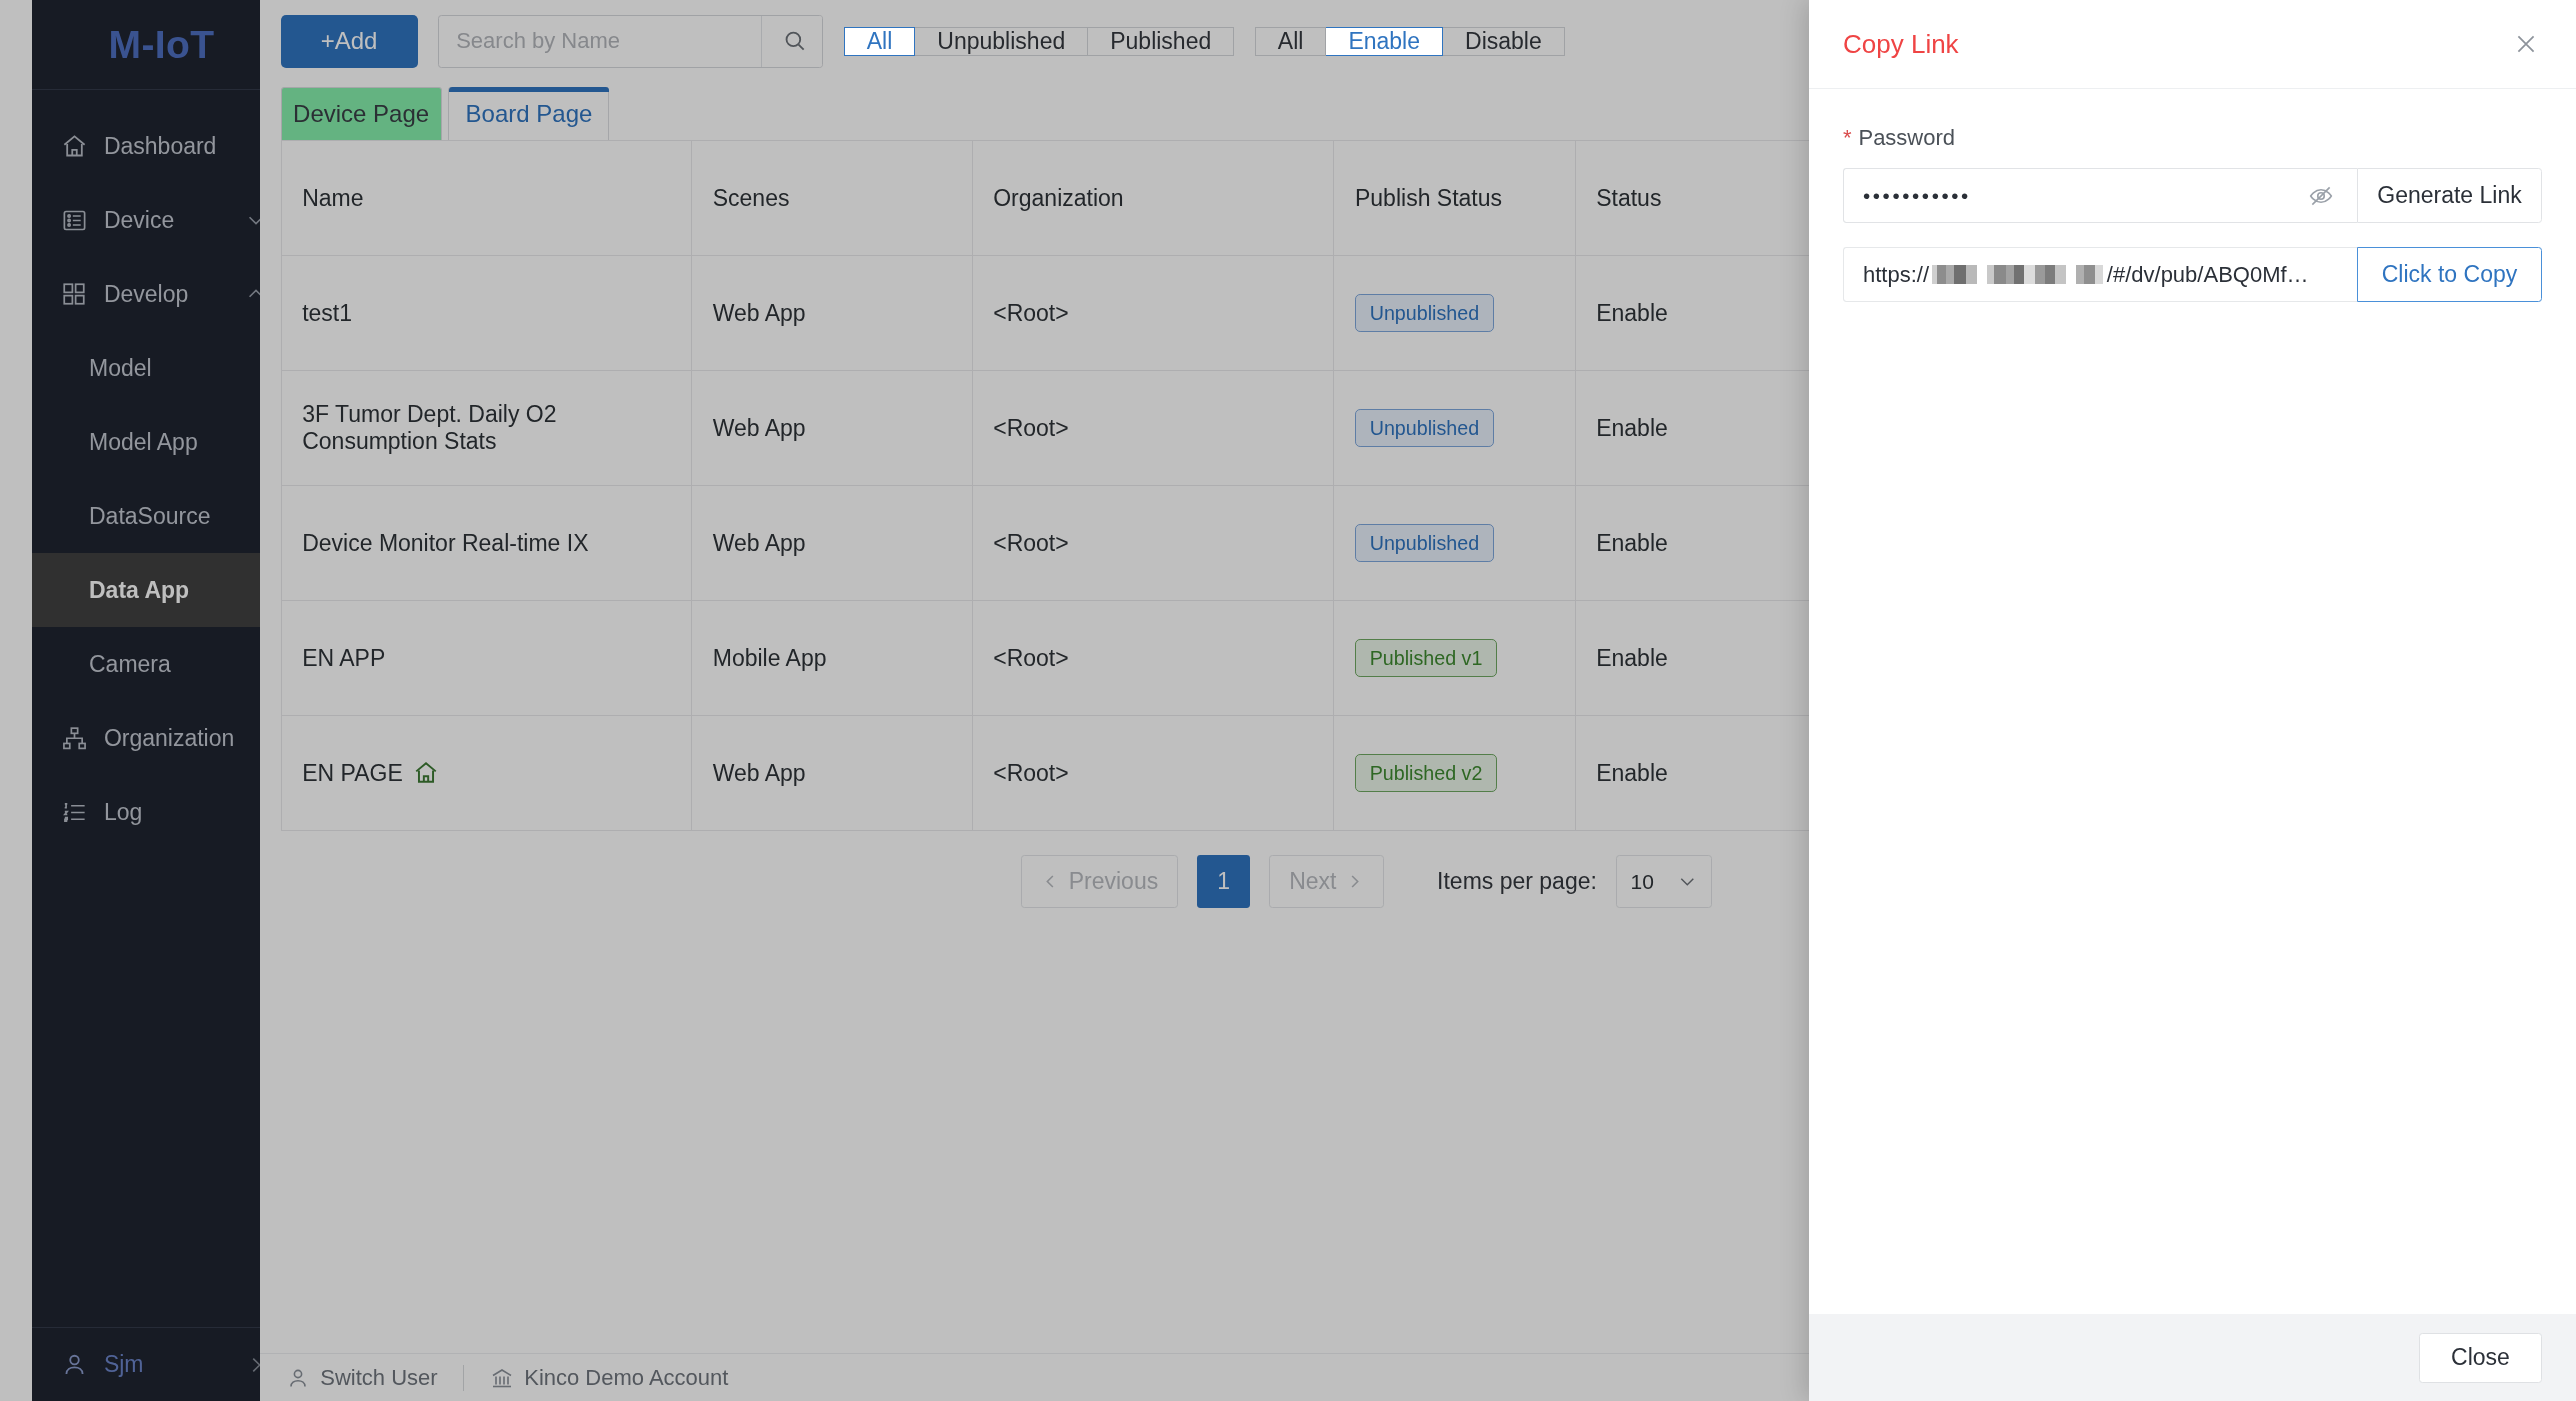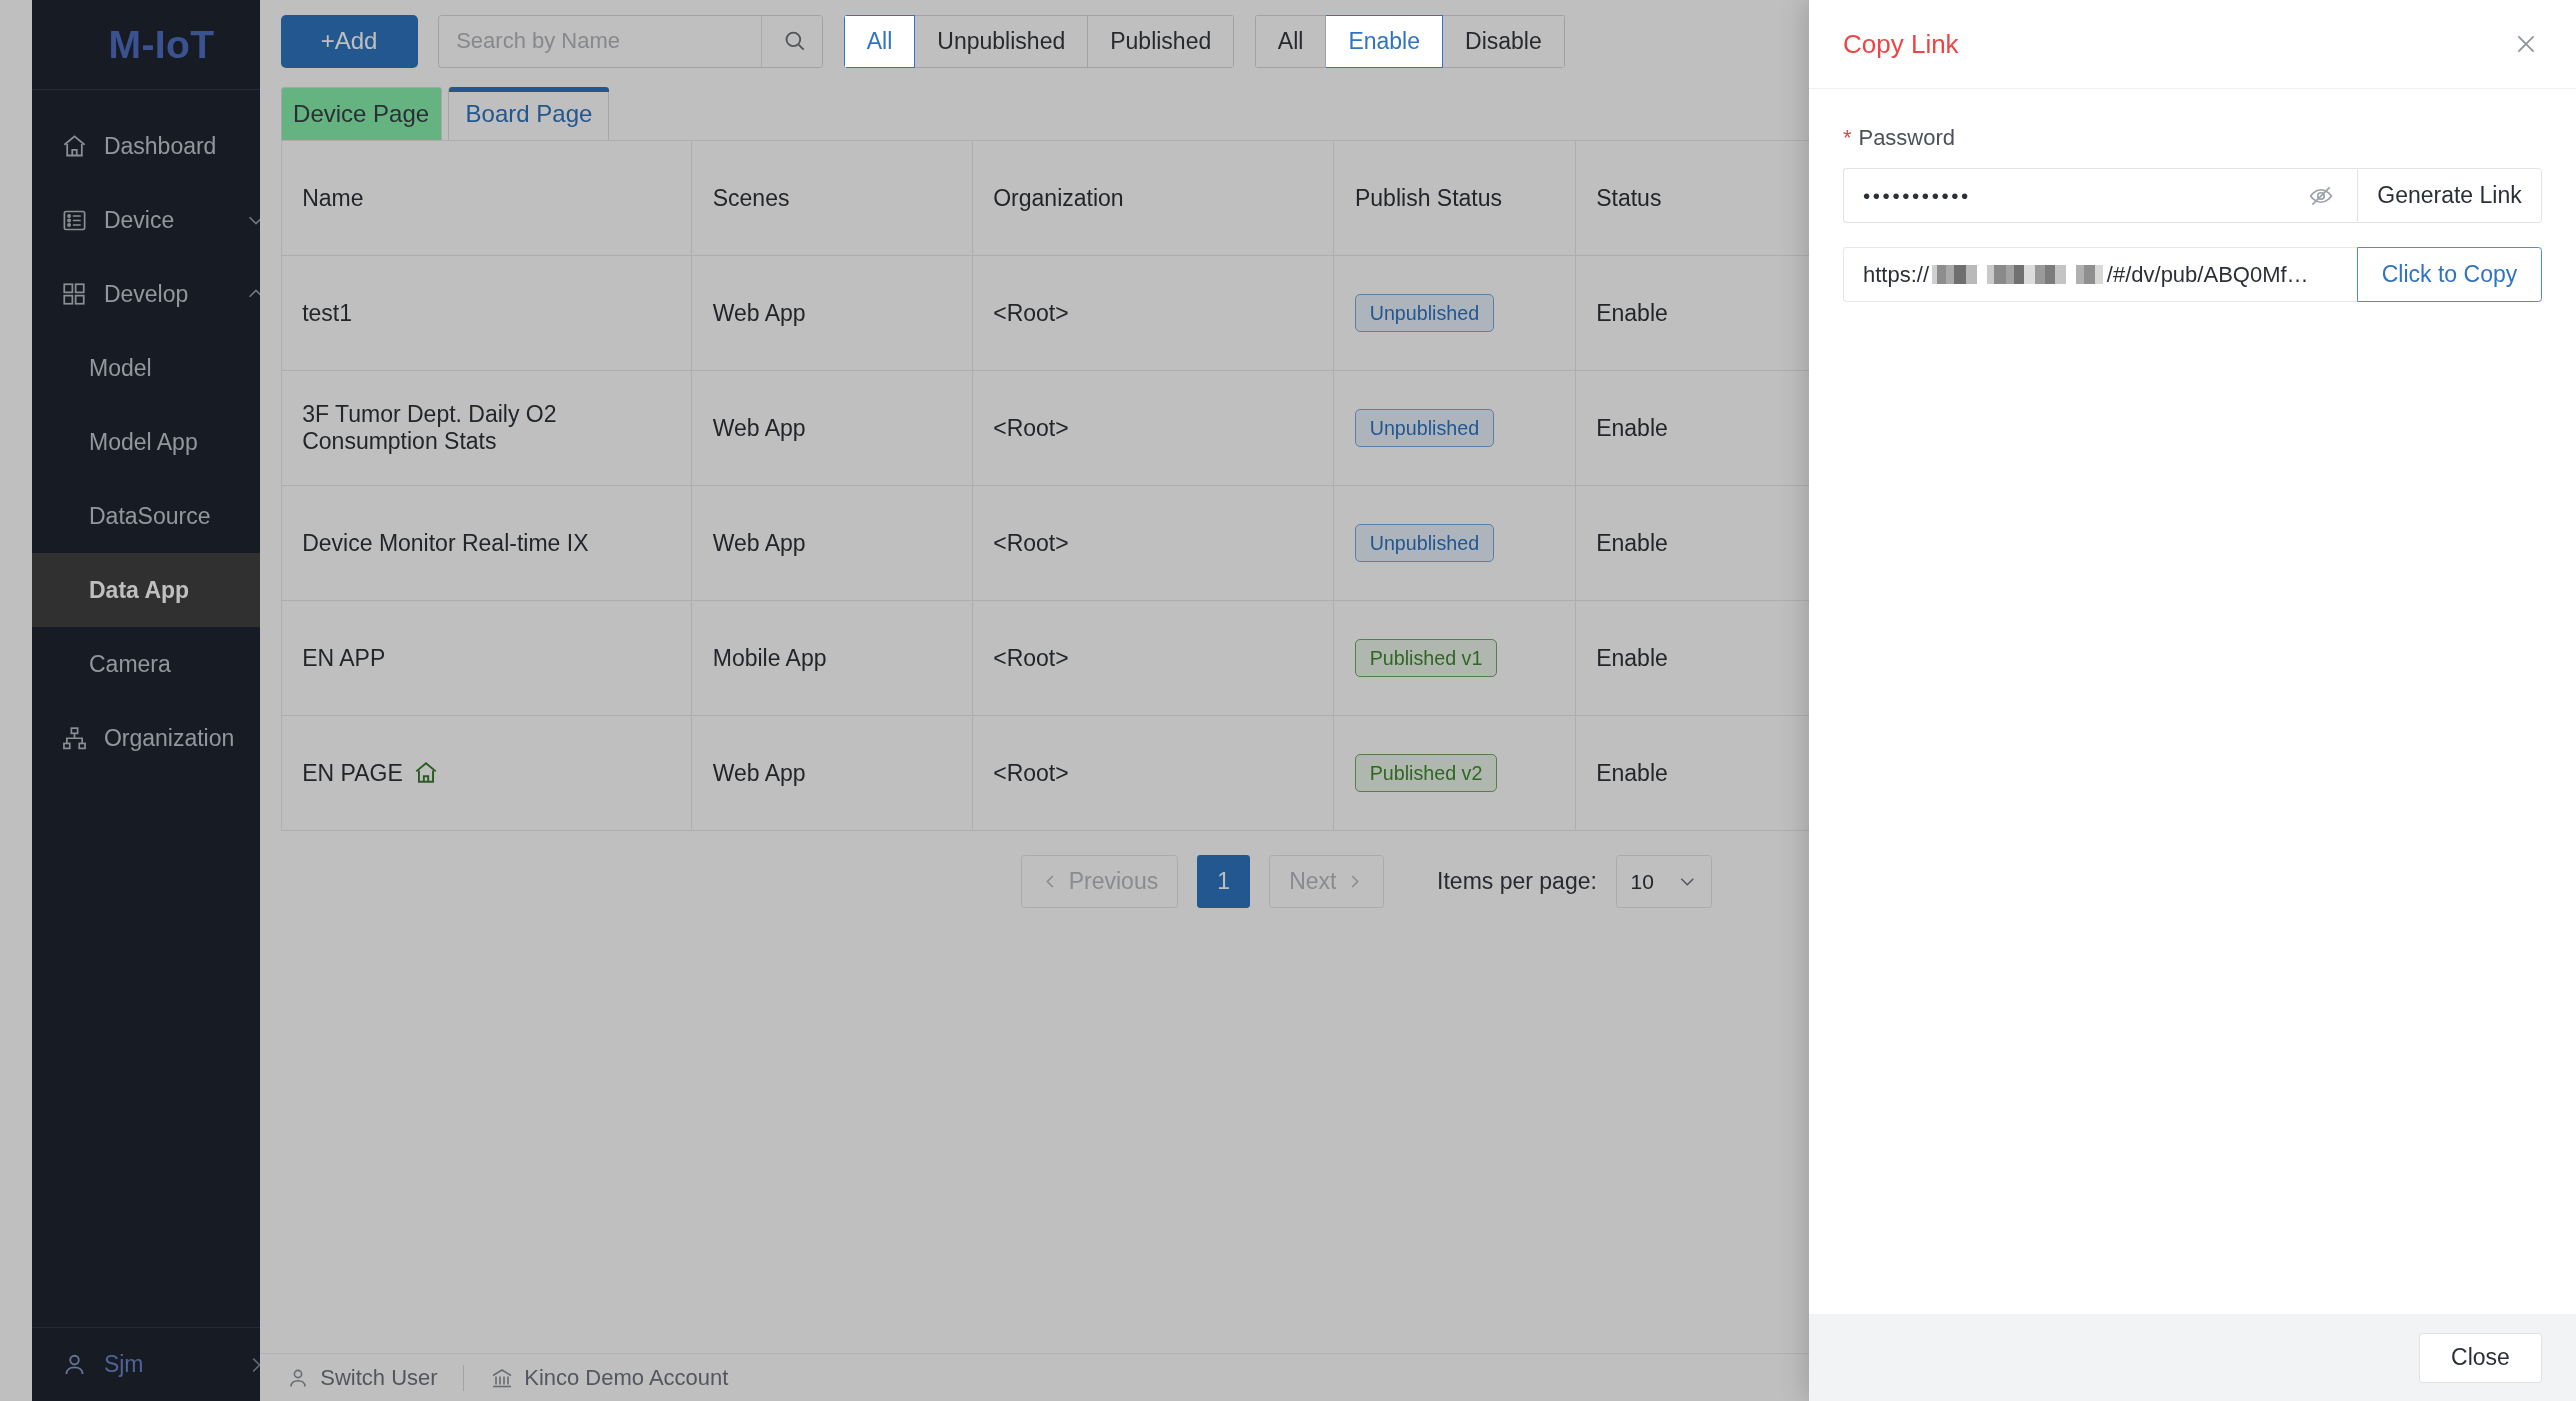--- a/index.html
+++ b/index.html
@@ -69,21 +69,21 @@
   .search-wrap input {
     flex: 1 1 auto; border: none; outline: none; height: 51px;
     padding: 0 17px; font-size: 22px; color: #333;
     font-family: "Liberation Sans", sans-serif; background: transparent;
   }
   .search-wrap input::placeholder { color: #b3b6bb; }
   .search-btn {
     flex: 0 0 67px; height: 51px; display: flex; align-items: center; justify-content: center;
     border-left: 0.9px solid #e2e4e8; cursor: pointer; background: #fff;
   }
-  .segmented { display: flex; height: 53px; border-radius: 3.4px; overflow: hidden; }
+  .segmented { display: flex; height: 53px; border-radius: 3.4px; overflow: hidden; align-items: center; }
   .seg {
     display: flex; align-items: center; justify-content: center;
     padding: 0 22px; font-size: 23px; color: #35393f; cursor: pointer;
     border: 0.9px solid #d6d8dc; border-left: none; background: #fff; white-space: nowrap;
   }
   .seg:first-child { border-left: 0.9px solid #d6d8dc; }
   .seg.active { color: #2f74c0; border-color: #2f74c0; position: relative; z-index: 2; }
 
   .tabs { display: flex; padding: 0 20.6px; margin-top: 5.1px; }
   .tab {
@@ -306,20 +306,30 @@
               <rect x="9.2" y="2.8" width="5.6" height="4.6"></rect>
               <rect x="2.6" y="16.4" width="5.2" height="4.4"></rect>
               <rect x="16.2" y="16.4" width="5.2" height="4.4"></rect>
               <path d="M12 7.4v4.4M5.2 16.4v-4.6h13.6v4.6"></path>
             </svg>
         </span>
         <span class="nv-lbl">Organization</span>
         <span class="nv-caret"></span>
       </div>
 
+      <div class="nav-item">
+        <span class="nv-ico">
+          <svg width="27" height="27" viewBox="0 0 24 24" fill="none" stroke="#b9bec7" stroke-width="1.5">
+              <path d="M9 6h12M9 12h12M9 18h12"></path>
+              <path d="M3.4 4.4h2.2M4.5 4.4v3.4h-1.2M3.4 11.2h2.1l-2.1 2.6h2.2M3.4 16.6h2.1v1.5h-2v1.6h2.1"></path>
+            </svg>
+        </span>
+        <span class="nv-lbl">Log</span>
+        <span class="nv-caret"></span>
+      </div>
     </nav>
 
     <div class="sb-footer">
       <span class="fu-ico">
         <svg width="27" height="27" viewBox="0 0 24 24" fill="none" stroke="#8b9ccd" stroke-width="1.6">
             <circle cx="12" cy="8" r="3.8"></circle>
             <path d="M4.8 20.5c0-4 3.3-6 7.2-6s7.2 2 7.2 6"></path>
           </svg>
       </span>
       <span class="fu-name">Sjm</span>

